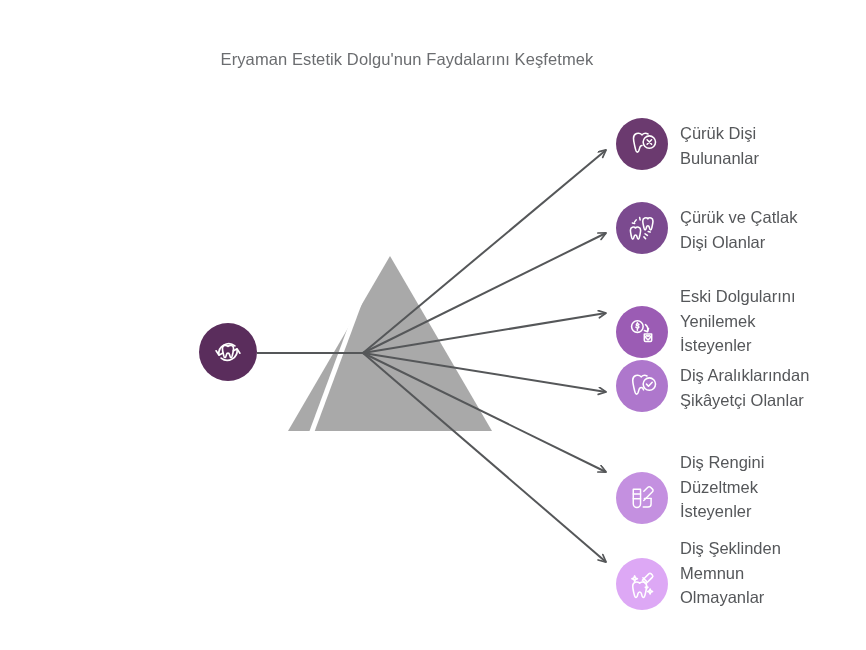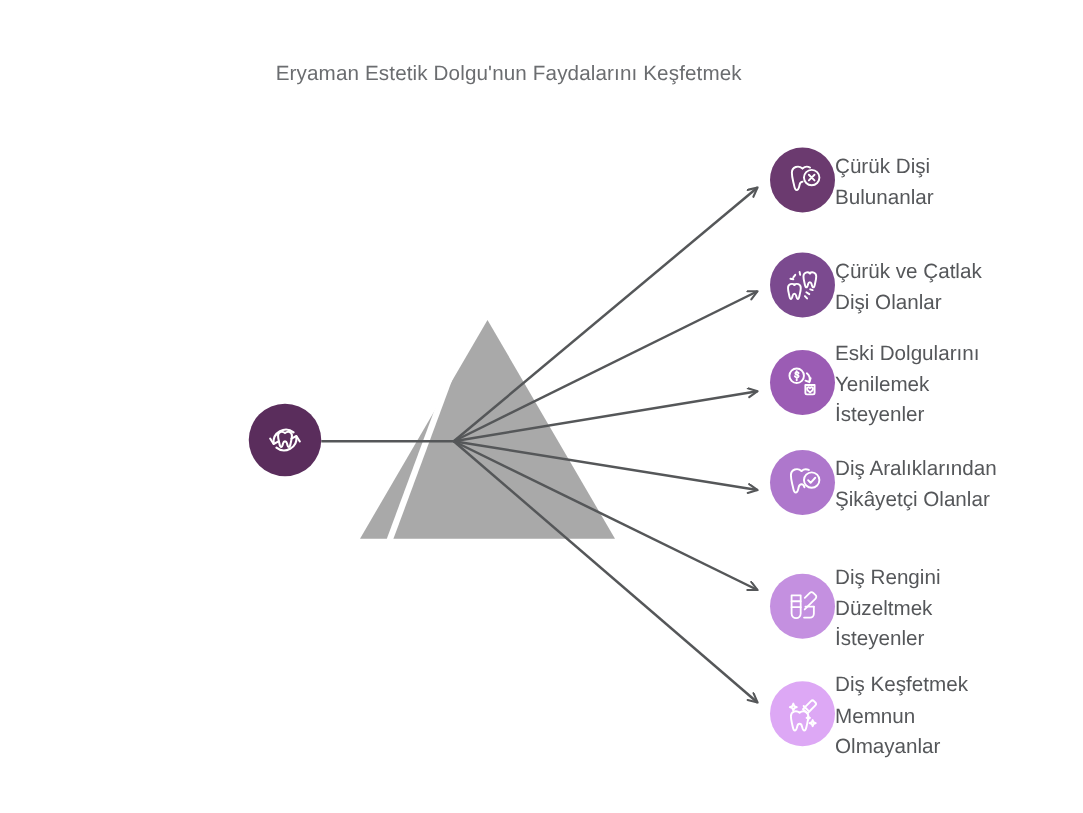--- a/index.html
+++ b/index.html
@@ -39,21 +39,22 @@
     width:58px;height:58px;
     border-radius:50%;
     display:flex;align-items:center;justify-content:center;
   }
 
   
   .item{
     position:absolute;
     left:616px;
     display:flex;
-    align-items:center;
+    align-items:flex-end;
+    gap:12px;
   }
   .item-icon{
     width:52px;height:52px;
     border-radius:50%;
     flex:0 0 52px;
     display:flex;align-items:center;justify-content:center;
   }
   .item-label{
     font-size:16.5px;
     line-height:24.5px;
@@ -127,21 +128,21 @@
           <path d="M30 10c-2.6-2.2-7-1.2-7 3 0 2.8.6 4.6 1.2 7.4.5 2.3.6 4 1.8 4 1.1 0 1.4-1.7 1.8-3.4.3-1.2.7-1.9 1.8-1.9s1.5.7 1.8 1.9c.4 1.7.7 3.4 1.8 3.4 1.2 0 1.3-1.7 1.8-4 .6-2.8 1.2-4.6 1.2-7.4 0-4.2-4.4-5.2-7-3z"></path>
           <path d="M14 22c-2.6-2.2-7-1.2-7 3 0 2.8.6 4.6 1.2 7.4.5 2.3.6 4 1.8 4 1.1 0 1.4-1.7 1.8-3.4.3-1.2.7-1.9 1.8-1.9s1.5.7 1.8 1.9c.4 1.7.7 3.4 1.8 3.4 1.2 0 1.3-1.7 1.8-4 .6-2.8 1.2-4.6 1.2-7.4 0-4.2-4.4-5.2-7-3z"></path>
           <path d="M14.5 11.5l-2 2.6M19 8.5l.6 3M9.5 15.5l3 .6"></path>
           <path d="M26 29.5l3 2M30 26.5l2.5.8M24.5 33.5l2.2 2.4"></path>
         </svg>
       </span>
     </div>
     <div class="item-label">Çürük ve Çatlak Dişi Olanlar</div>
   </div>
 
-  <div class="item" style="top:268px">
+  <div class="item" style="top:281px">
     <div class="item-icon" style="background: rgb(155, 92, 180);">
       <span>
         <svg class="gly" width="34" height="34" viewBox="0 0 44 44" fill="none" stroke="#fff" stroke-width="2" stroke-linecap="round" stroke-linejoin="round">
           <circle cx="16" cy="15" r="7.5"></circle>
           <path d="M18 12.2c-.6-.7-1.5-1-2.3-.8-1.1.3-1.5 1.6-.4 2.2.9.5 2.3.4 2.6 1.5.3 1-.8 1.9-1.9 1.7-.8-.1-1.5-.6-1.9-1.2M16 10.2v1.1M16 18.5v1.1"></path>
           <path d="M26.5 12.5a8 8 0 0 1 2.6 8.5"></path>
           <path d="M30.4 17.5l-1.3 4.2-4-1.6"></path>
           <path d="M25 24.5h9.5v8.2a1.6 1.6 0 0 1-1.6 1.6H26.6a1.6 1.6 0 0 1-1.6-1.6z"></path>
           <path d="M29.8 32.2c-1.6-1.2-3.1-2.3-3.1-3.6a1.6 1.6 0 0 1 3.1-.7 1.6 1.6 0 0 1 3.1.7c0 1.3-1.5 2.4-3.1 3.6z"></path>
         </svg>
@@ -185,16 +186,16 @@
         <svg class="gly" width="34" height="34" viewBox="0 0 44 44" fill="none" stroke="#fff" stroke-width="2" stroke-linecap="round" stroke-linejoin="round">
           <path d="M19 21c-3.3-2.8-9 -1.6-9 3.7 0 3.6.8 5.9 1.6 9.5.7 3 .9 5.2 2.5 5.2s2-2.3 2.5-4.5c.4-1.7 1-2.5 2.4-2.5s2 .8 2.4 2.5c.5 2.2.9 4.5 2.5 4.5s1.8-2.2 2.5-5.2c.8-3.6 1.6-5.9 1.6-9.5 0-5.3-5.7-6.5-9-3.7z"></path>
           <path d="M22.5 17.2l8.3-8.3a2.2 2.2 0 0 1 3.1 0l1.4 1.4a2.2 2.2 0 0 1 0 3.1l-8.3 8.3z"></path>
           <path d="M23.2 14l4.6 4.6"></path>
           <path d="M12.5 11.5l1 2.6 2.6 1-2.6 1-1 2.6-1-2.6-2.6-1 2.6-1z"></path>
           <path d="M32.5 28.5l.9 2.3 2.3.9-2.3.9-.9 2.3-.9-2.3-2.3-.9 2.3-.9z"></path>
           <path d="M28 24.5l.5 1.3 1.3.5-1.3.5-.5 1.3-.5-1.3-1.3-.5 1.3-.5z"></path>
         </svg>
       </span>
     </div>
-    <div class="item-label">Diş Keşfetmek Memnun Olmayanlar</div>
+    <div class="item-label">Diş Şeklinden Memnun Olmayanlar</div>
   </div>
 
 </div>
 
 </body></html>

